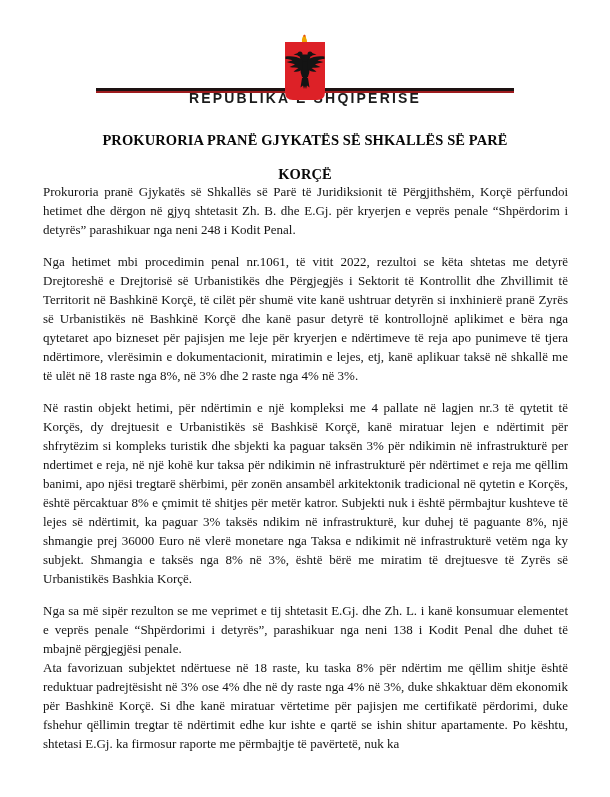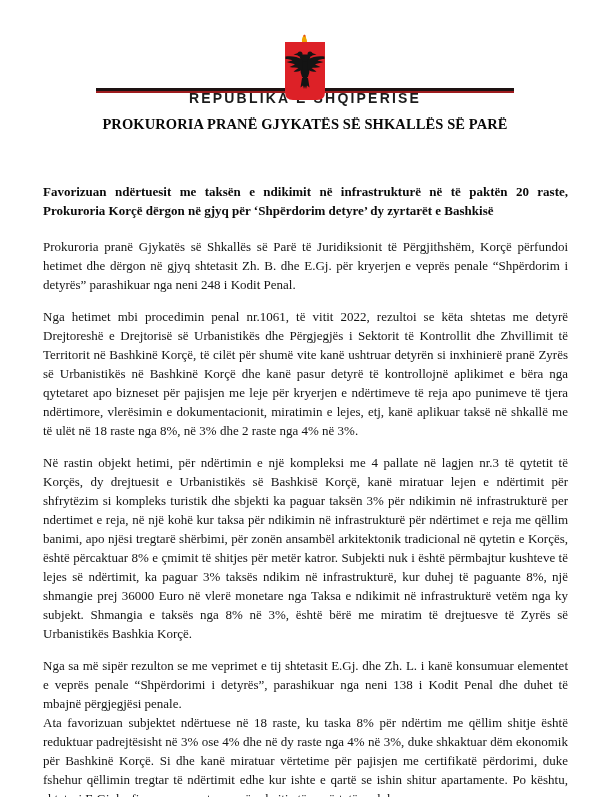--- a/index.html
+++ b/index.html
@@ -20,21 +20,21 @@
   .republic{
     position:absolute;top:90px;left:0;width:100%;text-align:center;
     font-family:"Liberation Sans", sans-serif;font-weight:bold;
     font-size:14px;letter-spacing:2.2px;color:#1b1b1b;white-space:nowrap;
   }
   .title{
     position:absolute;top:116px;left:0;width:100%;margin:0;
     text-align:center;font-size:14.5px;font-weight:bold;
     line-height:17.5px;letter-spacing:0.1px;color:#080808;
   }
-  .title span{display:block;}
+  .title span{display:block;margin-top:16px;}
   
   .article{
     padding:12px 42px 0 43px;
     text-align:justify;font-size:13px;line-height:19px;color:#141414;
   }
   .article p{margin:0 0 13px 0;}
   .lead{font-weight:bold;color:#0a0a0a;margin-bottom:17px !important;}
   .tight{margin-bottom:0 !important;}
 </style>
 </head>
@@ -68,25 +68,25 @@
         <path d="M56,51 C68,45 80,43 91,45 L91,50 C85,50 81,51 77,53 L89,56 C82,58 76,59 72,61 L83,66 C75,68 69,67 65,68 L75,75 C67,77 61,74 57,70 Z"></path>
         <path d="M56,51 C68,45 80,43 91,45 L91,50 C85,50 81,51 77,53 L89,56 C82,58 76,59 72,61 L83,66 C75,68 69,67 65,68 L75,75 C67,77 61,74 57,70 Z" transform="translate(104,0) scale(-1,1)"></path>
         <path d="M46,88 H58 L61,107 L56,103 L54,110 L52,104 L50,110 L48,103 L43,107 Z"></path>
       </g>
     </svg>
 
     <div class="republic">REPUBLIKA E SHQIPËRISË</div>
 
     <h1 class="title">
       <span>PROKURORIA PRANË GJYKATËS SË SHKALLËS SË PARË</span>
+      <span>KORÇË</span>
     </h1>
   </header>
 
   <main class="article">
-    <p class="lead">Favorizuan ndërtuesit me taksën e ndikimit në infrastrukturë në të paktën 20 raste, Prokuroria Korçë dërgon në gjyq për ‘Shpërdorim detyre’ dy zyrtarët e Bashkisë</p>
     <p>Prokuroria pranë Gjykatës së Shkallës së Parë të Juridiksionit të Përgjithshëm, Korçë përfundoi hetimet dhe dërgon në gjyq shtetasit Zh. B. dhe E.Gj. për kryerjen e veprës penale “Shpërdorim i detyrës” parashikuar nga neni 248 i Kodit Penal.</p>
     <p>Nga hetimet mbi procedimin penal nr.1061, të vitit 2022, rezultoi se këta shtetas me detyrë Drejtoreshë e Drejtorisë së Urbanistikës dhe Përgjegjës i Sektorit të Kontrollit dhe Zhvillimit të Territorit në Bashkinë Korçë, të cilët për shumë vite kanë ushtruar detyrën si inxhinierë pranë Zyrës së Urbanistikës në Bashkinë Korçë dhe kanë pasur detyrë të kontrollojnë aplikimet e bëra nga qytetaret apo bizneset për pajisjen me leje për kryerjen e ndërtimeve të reja apo punimeve të tjera ndërtimore, vlerësimin e dokumentacionit, miratimin e lejes, etj, kanë aplikuar taksë në shkallë me të ulët në 18 raste nga 8%, në 3% dhe 2 raste nga 4% në 3%.</p>
     <p>Në rastin objekt hetimi, për ndërtimin e një kompleksi me 4 pallate në lagjen nr.3 të qytetit të Korçës, dy drejtuesit e Urbanistikës së Bashkisë Korçë, kanë miratuar lejen e ndërtimit për shfrytëzim si kompleks turistik dhe sbjekti ka paguar taksën 3% për ndikimin në infrastrukturë per ndertimet e reja, në një kohë kur taksa për ndikimin në infrastrukturë për ndërtimet e reja me qëllim banimi, apo njësi tregtarë shërbimi, për zonën ansambël arkitektonik tradicional në qytetin e Korçës, është përcaktuar 8% e çmimit të shitjes për metër katror. Subjekti nuk i është përmbajtur kushteve të lejes së ndërtimit, ka paguar 3% taksës ndikim në infrastrukturë, kur duhej të paguante 8%, një shmangie prej 36000 Euro në vlerë monetare nga Taksa e ndikimit në infrastrukturë vetëm nga ky subjekt. Shmangia e taksës nga 8% në 3%, është bërë me miratim të drejtuesve të Zyrës së Urbanistikës Bashkia Korçë.</p>
     <p class="tight">Nga sa më sipër rezulton se me veprimet e tij shtetasit E.Gj. dhe Zh. L. i kanë konsumuar elementet e veprës penale “Shpërdorimi i detyrës”, parashikuar nga neni 138 i Kodit Penal dhe duhet të mbajnë përgjegjësi penale.</p>
     <p class="tight">Ata favorizuan subjektet ndërtuese në 18 raste, ku taska 8% për ndërtim me qëllim shitje është reduktuar padrejtësisht në 3% ose 4% dhe në dy raste nga 4% në 3%, duke shkaktuar dëm ekonomik për Bashkinë Korçë. Si dhe kanë miratuar vërtetime për pajisjen me certifikatë përdorimi, duke fshehur qëllimin tregtar të ndërtimit edhe kur ishte e qartë se ishin shitur apartamente. Po kështu, shtetasi E.Gj. ka firmosur raporte me përmbajtje të pavërtetë, nuk ka</p>
   </main>
 
 </div>
 
 </body></html>

